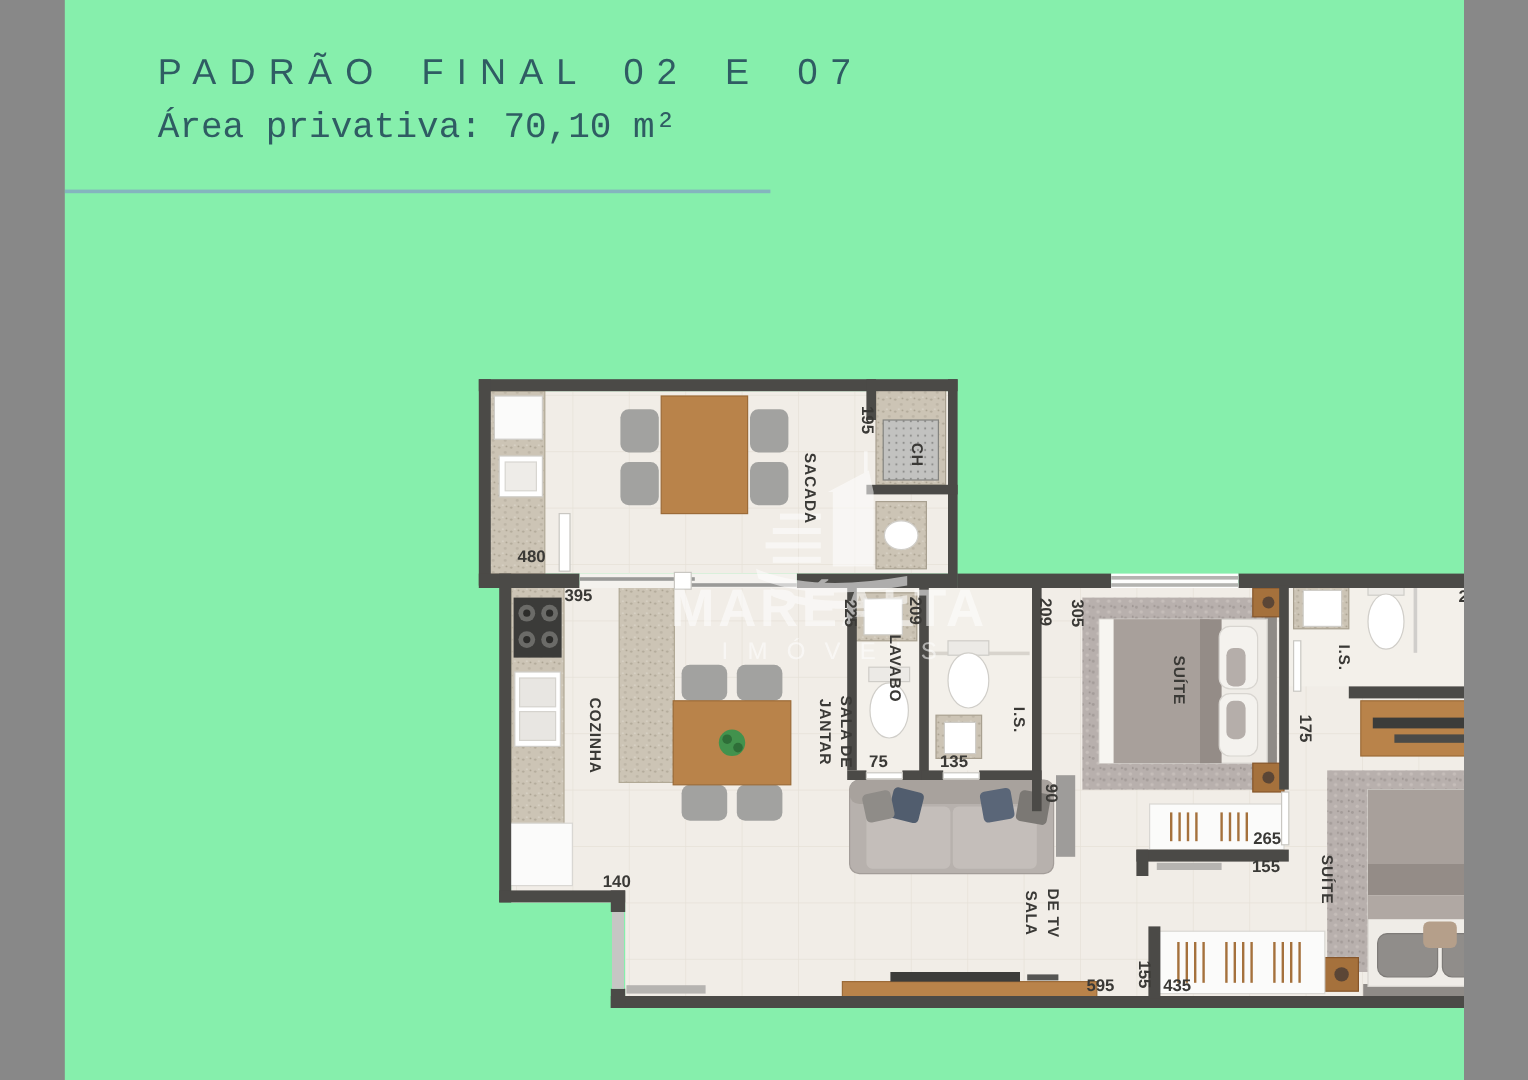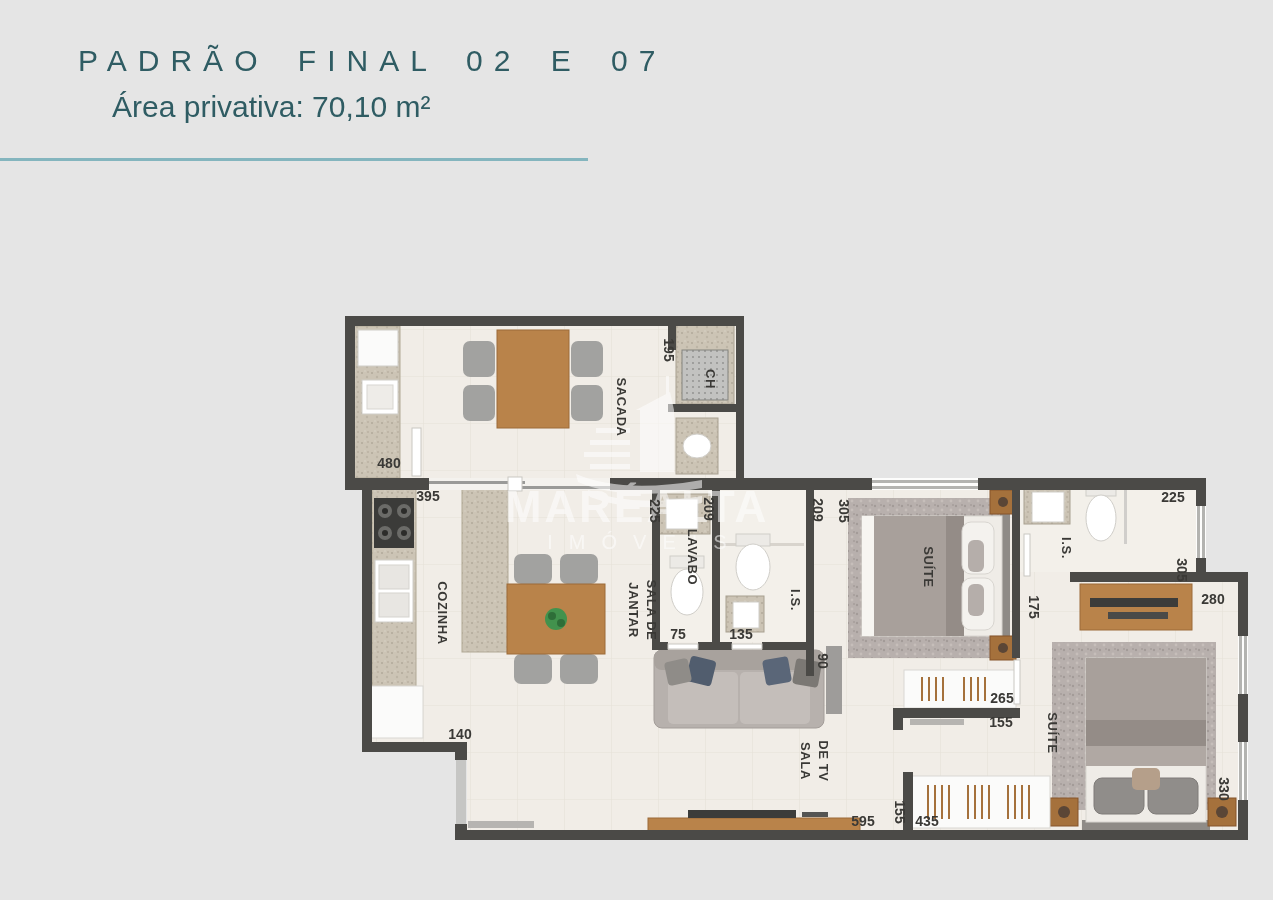--- a/index.html
+++ b/index.html
@@ -1,21 +1,21 @@
 <!DOCTYPE html>
 <html style="--teal: #2f5c63; --divider: #84b5be;"><head>
 <meta charset="utf-8">
 <style>
   html,body{margin:0;padding:0;background:#888;}
-  .page{position:relative;width:1273px;height:900px;background:#e5e5e5;overflow:hidden;
+  .page{position:relative;width:1166px;height:900px;background:#86efac;overflow:hidden;
         font-family:"Liberation Sans",sans-serif;margin:0 auto;}
   .title{position:absolute;left:78px;top:44px;font-size:30px;font-weight:400;
          color:var(--teal,#2f5c63);letter-spacing:11px;word-spacing:10px;white-space:nowrap;}
-  .subtitle{position:absolute;left:78px;top:90px;font-family:Liberation Sans, sans-serif;
-            font-size:30px;color:var(--teal,#2f5c63);margin-left:34px;}
+  .subtitle{position:absolute;left:78px;top:90px;font-family:Liberation Mono, monospace;
+            font-size:30px;color:var(--teal,#2f5c63);}
   .divider{position:absolute;left:0;top:158px;width:588px;height:3px;background:var(--divider,#84b5be);}
   .features{position:absolute;left:78px;top:206px;}
   .feature{font-size:21px;color:#3a6067;margin-bottom:31px;white-space:nowrap;}
   svg.plan{position:absolute;left:0;top:0;width:1273px;height:900px;}
   .room{font-family:"Liberation Sans",sans-serif;font-weight:bold;font-size:13px;
         fill:#3a3936;letter-spacing:.6px;text-anchor:middle;}
   .dim{font-family:"Liberation Sans",sans-serif;font-weight:bold;font-size:14px;
        fill:#3a3936;text-anchor:middle;}
   .wm-brand{font-family:"Liberation Sans",sans-serif;font-weight:bold;font-size:44px;
             letter-spacing:3px;fill:#ffffff;text-anchor:middle;}

